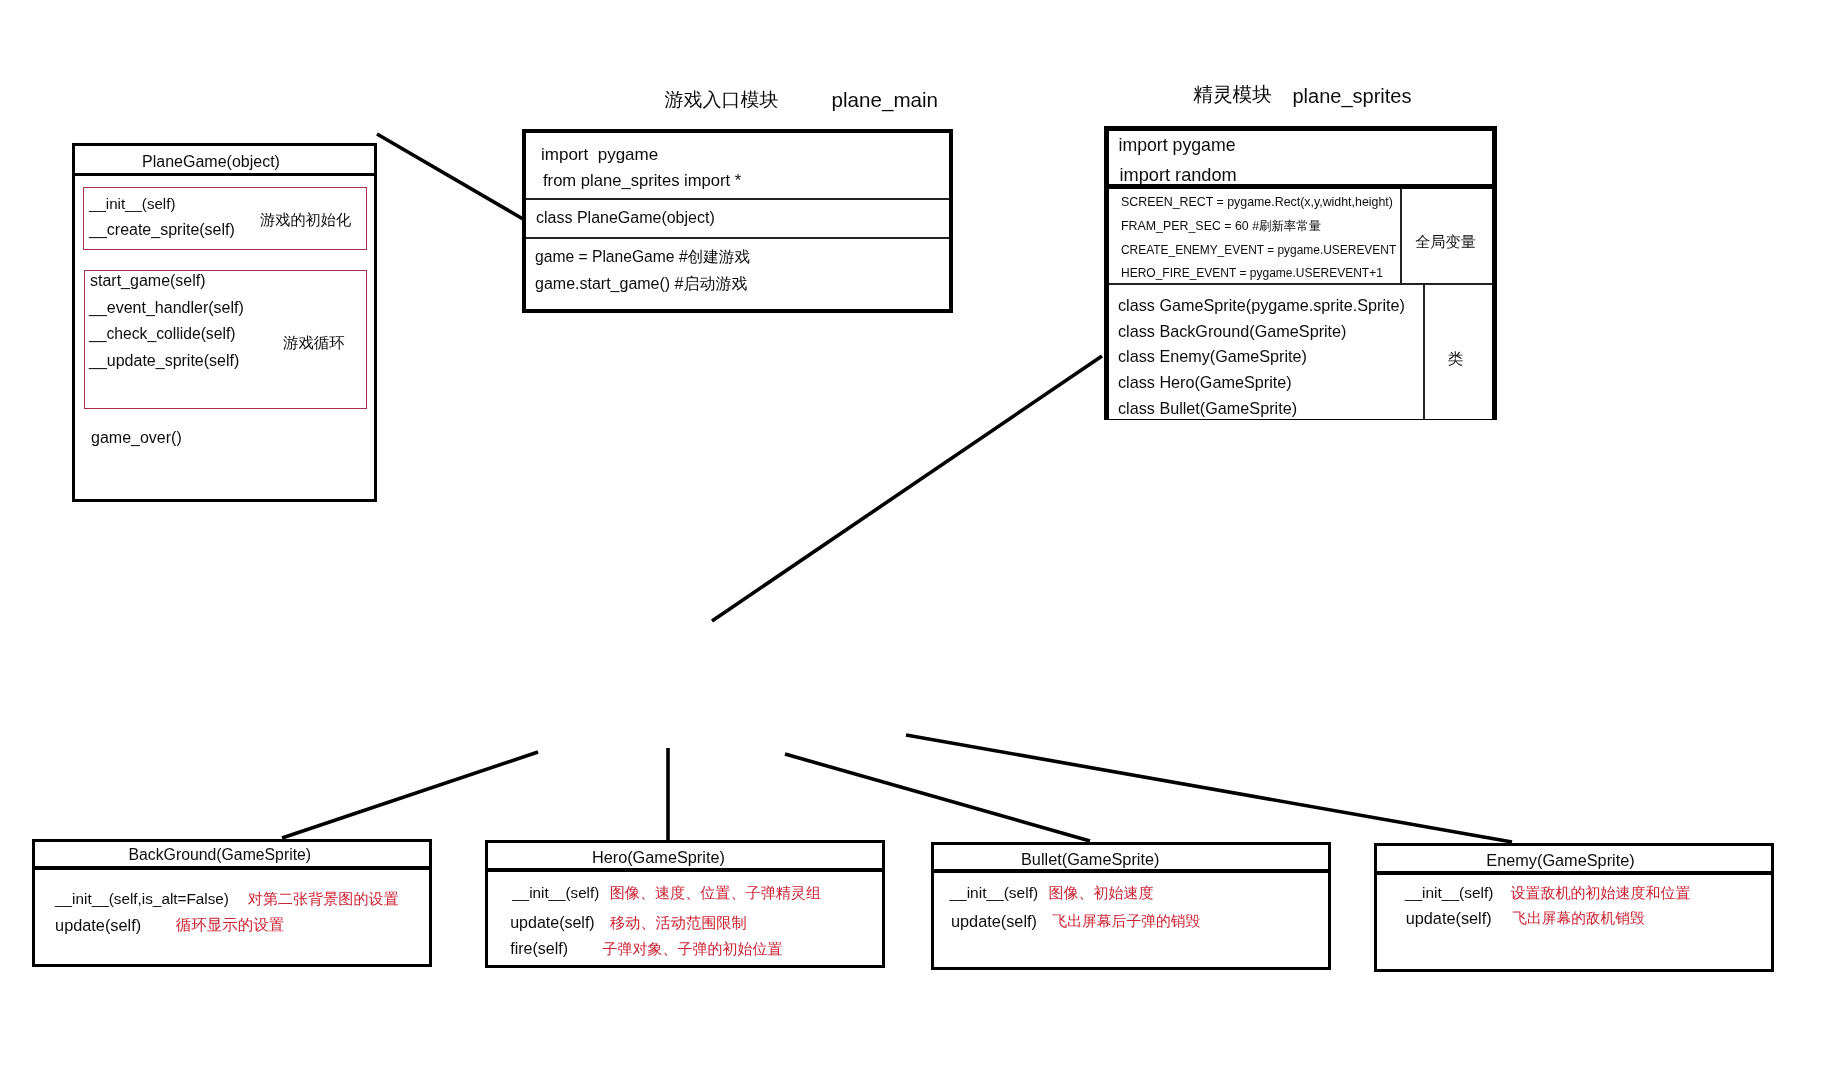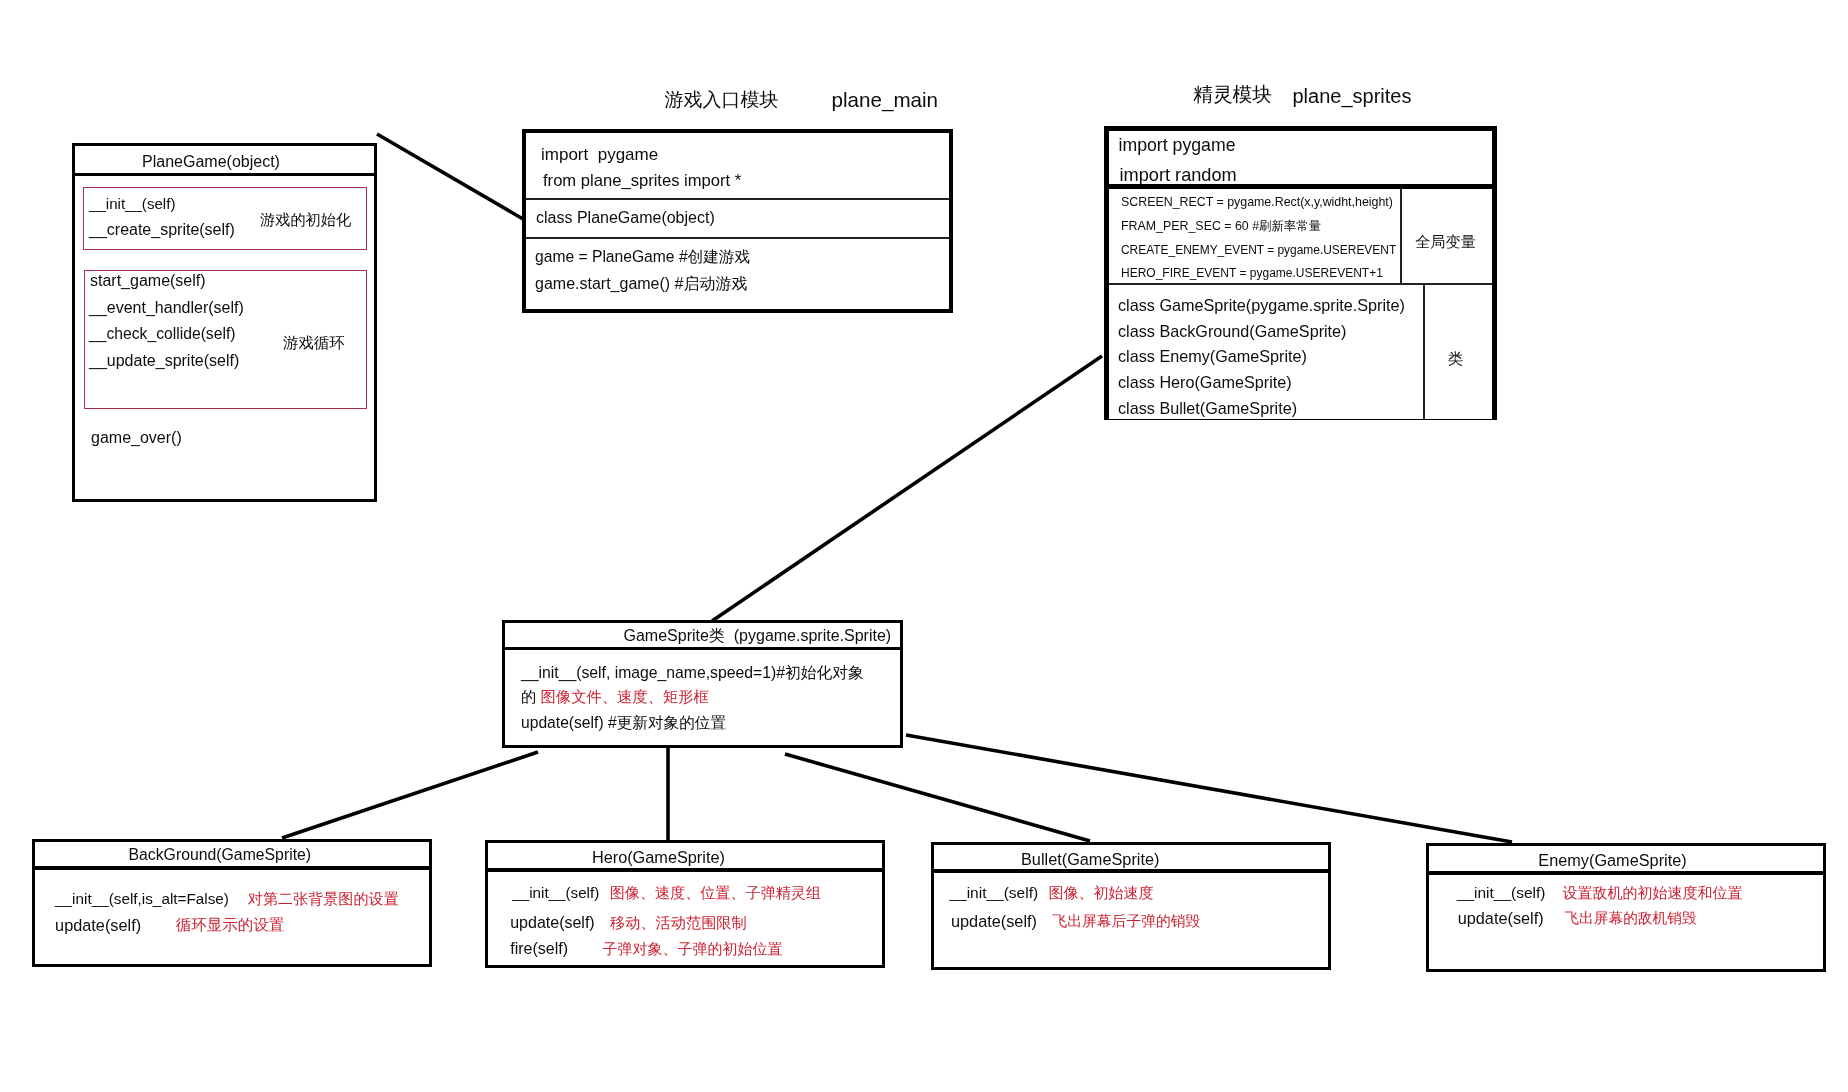--- a/index.html
+++ b/index.html
@@ -76,27 +76,20 @@
     <div class="t" style="left:12px;top:142px;font-size:12.0px;">HERO_FIRE_EVENT = pygame.USEREVENT+1</div>
     <div class="t tc" style="left:336.5px;top:110.5px;font-size:15.2px;">全局变量</div>
     <div class="t" style="left:9px;top:173.6px;font-size:16.2px;">class GameSprite(pygame.sprite.Sprite)</div>
     <div class="t" style="left:9px;top:199.5px;font-size:16.2px;">class BackGround(GameSprite)</div>
     <div class="t" style="left:9px;top:225.4px;font-size:16.2px;">class Enemy(GameSprite)</div>
     <div class="t" style="left:9px;top:251.3px;font-size:16.2px;">class Hero(GameSprite)</div>
     <div class="t" style="left:9px;top:277.2px;font-size:16.2px;">class Bullet(GameSprite)</div>
     <div class="t tc" style="left:346.5px;top:227.9px;font-size:15.5px;">类</div>
   </div>
 
-  <div class="node" style="left:502px;top:620px;width:401px;height:128px;border-width:3px;">
-    <div class="hdr-line" style="top:23.9px;height:3.2px;"></div>
-    <div class="t" style="left:118.5px;top:13.3px;font-size:16px;">GameSprite类  (pygame.sprite.Sprite)</div>
-    <div class="t" style="left:16px;top:50.3px;font-size:15.75px;">__init__(self, image_name,speed=1)#初始化对象</div>
-    <div class="t" style="left:16px;top:73.6px;font-size:15.3px;"><span>的 </span><span class="red">图像文件、速度、矩形框</span></div>
-    <div class="t" style="left:16px;top:100.2px;font-size:15.65px;">update(self) #更新对象的位置</div>
-  </div>
 
   <div class="node" style="left:32px;top:838.5px;width:400px;height:128.5px;border-width:3px;">
     <div class="hdr-line" style="top:24.9px;height:4px;"></div>
     <div class="t" style="left:93.5px;top:13.7px;font-size:15.8px;">BackGround(GameSprite)</div>
     <div class="t" style="left:20.1px;top:57.8px;font-size:15.3px;">__init__(self,is_alt=False)</div>
     <div class="t red" style="left:212.8px;top:57.8px;font-size:15.1px;">对第二张背景图的设置</div>
     <div class="t" style="left:20.1px;top:83.2px;font-size:16.3px;">update(self)</div>
     <div class="t red" style="left:140.8px;top:83.2px;font-size:15.5px;">循环显示的设置</div>
   </div>
 
@@ -113,21 +106,21 @@
 
   <div class="node" style="left:931px;top:842px;width:400px;height:128px;border-width:3px;">
     <div class="hdr-line" style="top:24px;height:4px;"></div>
     <div class="t" style="left:87px;top:14px;font-size:16.3px;">Bullet(GameSprite)</div>
     <div class="t" style="left:15.4px;top:48.4px;font-size:15.5px;">__init__(self)</div>
     <div class="t red" style="left:114.4px;top:48.4px;font-size:15.0px;">图像、初始速度</div>
     <div class="t" style="left:17px;top:75.5px;font-size:16.3px;">update(self)</div>
     <div class="t red" style="left:118.4px;top:75.5px;font-size:14.8px;">飞出屏幕后子弹的销毁</div>
   </div>
 
-  <div class="node" style="left:1426px;top:843px;width:400px;height:129px;border-width:3px;">
+  <div class="node" style="left:1374px;top:843px;width:400px;height:129px;border-width:3px;">
     <div class="hdr-line" style="top:25px;height:4px;"></div>
     <div class="t" style="left:109.3px;top:14px;font-size:16.3px;">Enemy(GameSprite)</div>
     <div class="t" style="left:27.8px;top:46.5px;font-size:15.5px;">__init__(self)</div>
     <div class="t red" style="left:133.5px;top:46.5px;font-size:15.0px;">设置敌机的初始速度和位置</div>
     <div class="t" style="left:28.7px;top:72.2px;font-size:16.3px;">update(self)</div>
     <div class="t red" style="left:135.4px;top:72.2px;font-size:14.7px;">飞出屏幕的敌机销毁</div>
   </div>
 
 </div>
 

